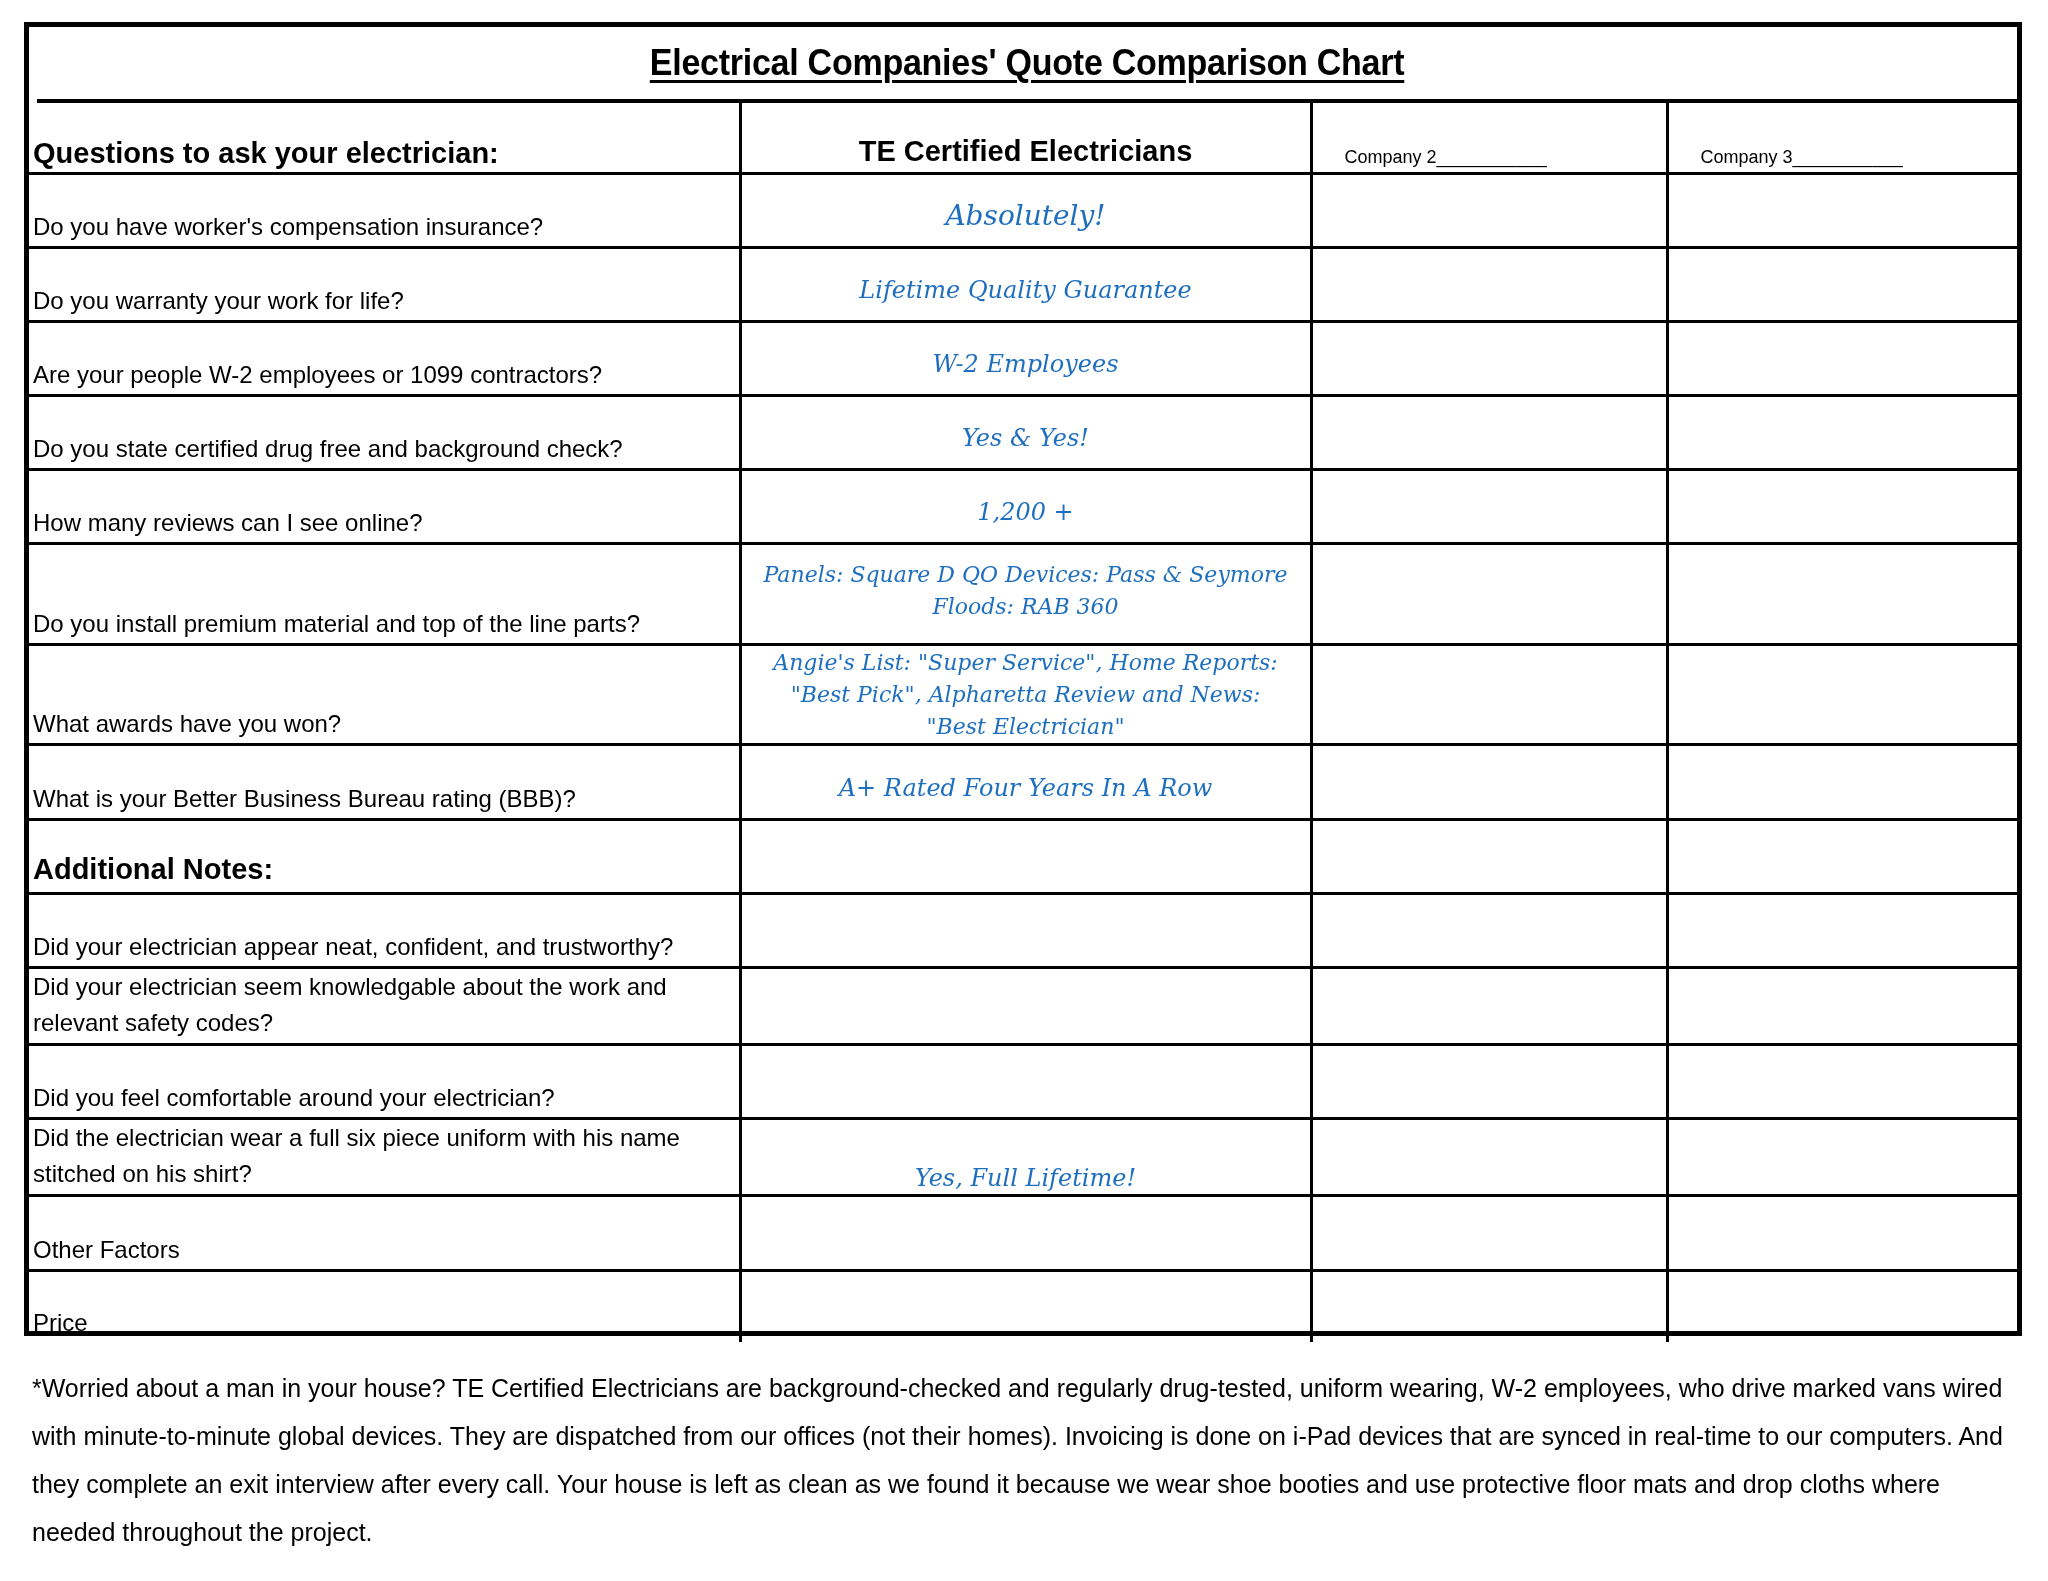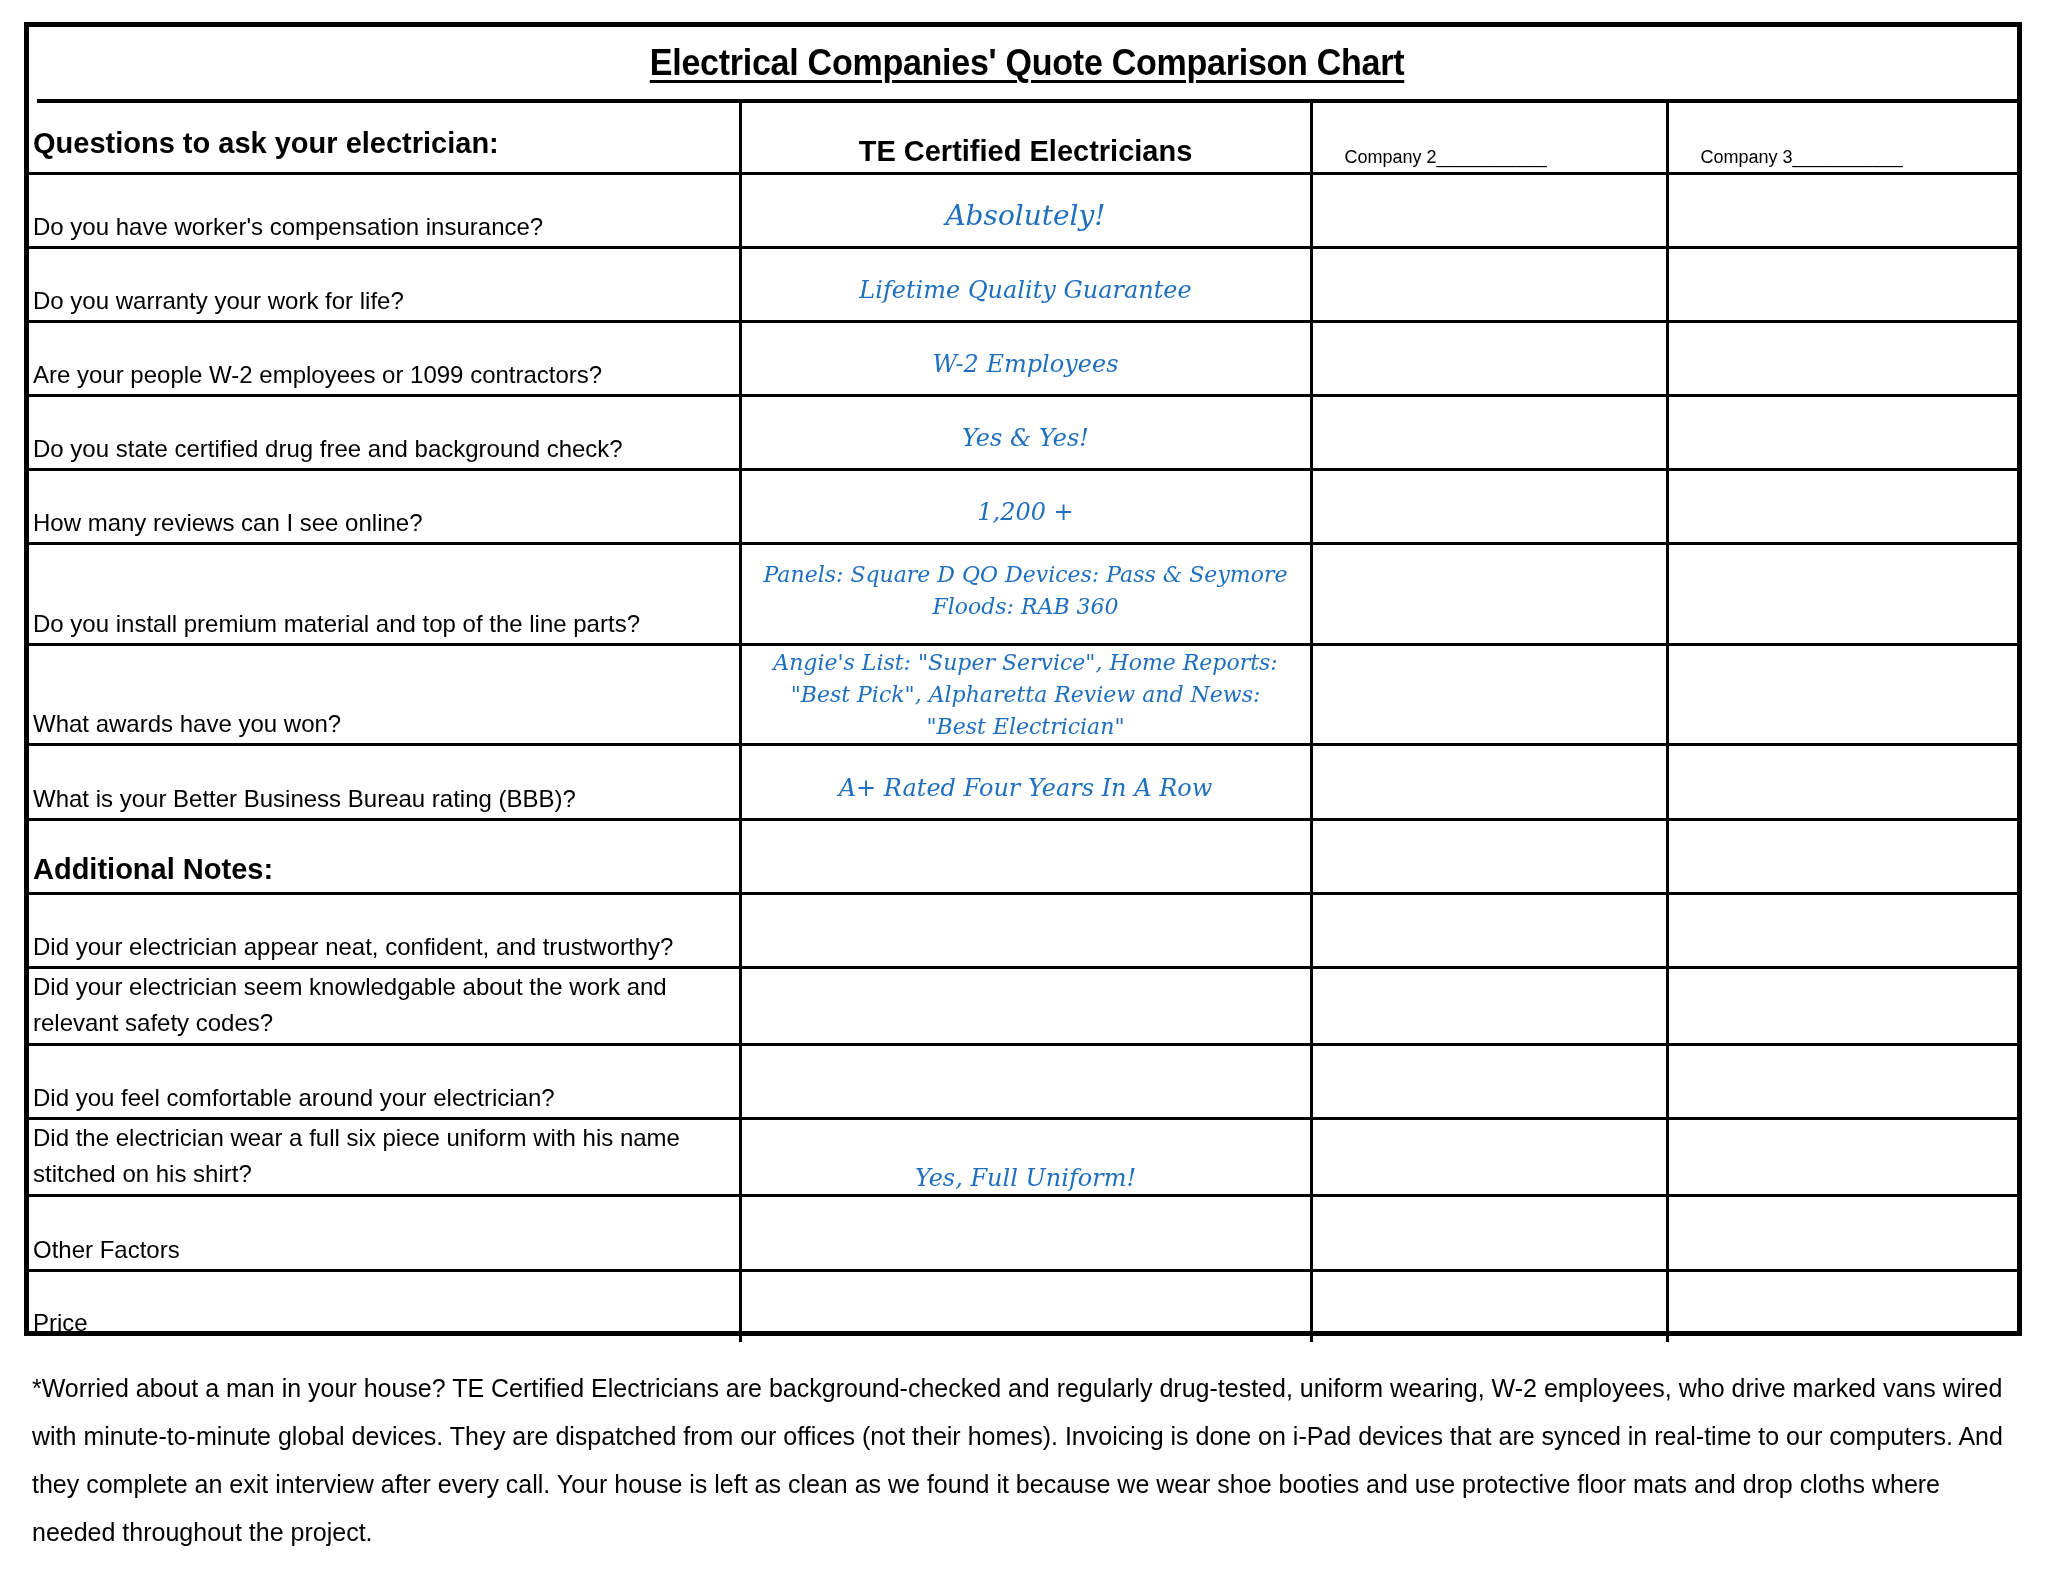--- a/index.html
+++ b/index.html
@@ -15,21 +15,21 @@
            transform: scaleX(0.92); letter-spacing: -0.3px; }
   table.grid { position: absolute; left: 0; top: 72px; width: 1988px; border-collapse: collapse;
                table-layout: fixed; }
   table.grid td { border: 3px solid #000; box-sizing: border-box; padding: 0 4px; vertical-align: bottom; }
   table.grid tr:first-child td { border-top: none; }
   table.grid tr td:first-child { border-left: none; }
   table.grid tr td:last-child { border-right: none; }
   table.grid tr:last-child td { border-bottom: none; }
   col.c1 { width: 711px; } col.c2 { width: 571px; } col.c3 { width: 356px; } col.c4 { width: 350px; }
   .q { font-size: 24px; line-height: 34px; padding-bottom: 2px; display: block; transform-origin: left bottom; }
-  .hdr-left { font-size: 29px; font-weight: bold; padding-bottom: 12px; display: block; }
+  .hdr-left { font-size: 29px; font-weight: bold; padding-bottom: 2px; display: block; }
   .hdr-te { font-size: 29px; font-weight: bold; text-align: center; padding-bottom: 4px; display: block; margin-top: 16px; }
   .hdr-co { font-size: 18px; padding-left: 28px; padding-bottom: 4px; display: block; }
   .ans { font-family: "DejaVu Serif", serif; font-style: italic; color: #1f6fbf; font-size: 24px;
          text-align: center; line-height: 32px; display: block; }
   td.te { vertical-align: middle; }
   .notes-hdr { font-size: 29px; font-weight: bold; display: block; padding-bottom: 6px; }
   .footnote { position: absolute; left: 32px; top: 1364px; width: 1990px;
               font-size: 25px; line-height: 48px; }
 </style>
 </head>
@@ -181,21 +181,21 @@
             <span class="ans"></span>
           </td>
         <td><span></span></td>
         <td><span></span></td>
       </tr>
       <tr style="height:74px">
         <td>
             <span class="q" style="line-height:36px">Did the electrician wear a full six piece uniform with his name stitched on his shirt?</span>
           </td>
         <td class="te">
-            <span class="ans">Yes, Full Uniform!</span>
+            <span class="ans">Yes, Full Lifetime!</span>
           </td>
         <td><span></span></td>
         <td><span></span></td>
       </tr>
       <tr style="height:75px">
         <td>
             <span class="q">Other Factors</span>
           </td>
         <td class="te">
             <span class="ans"></span>

